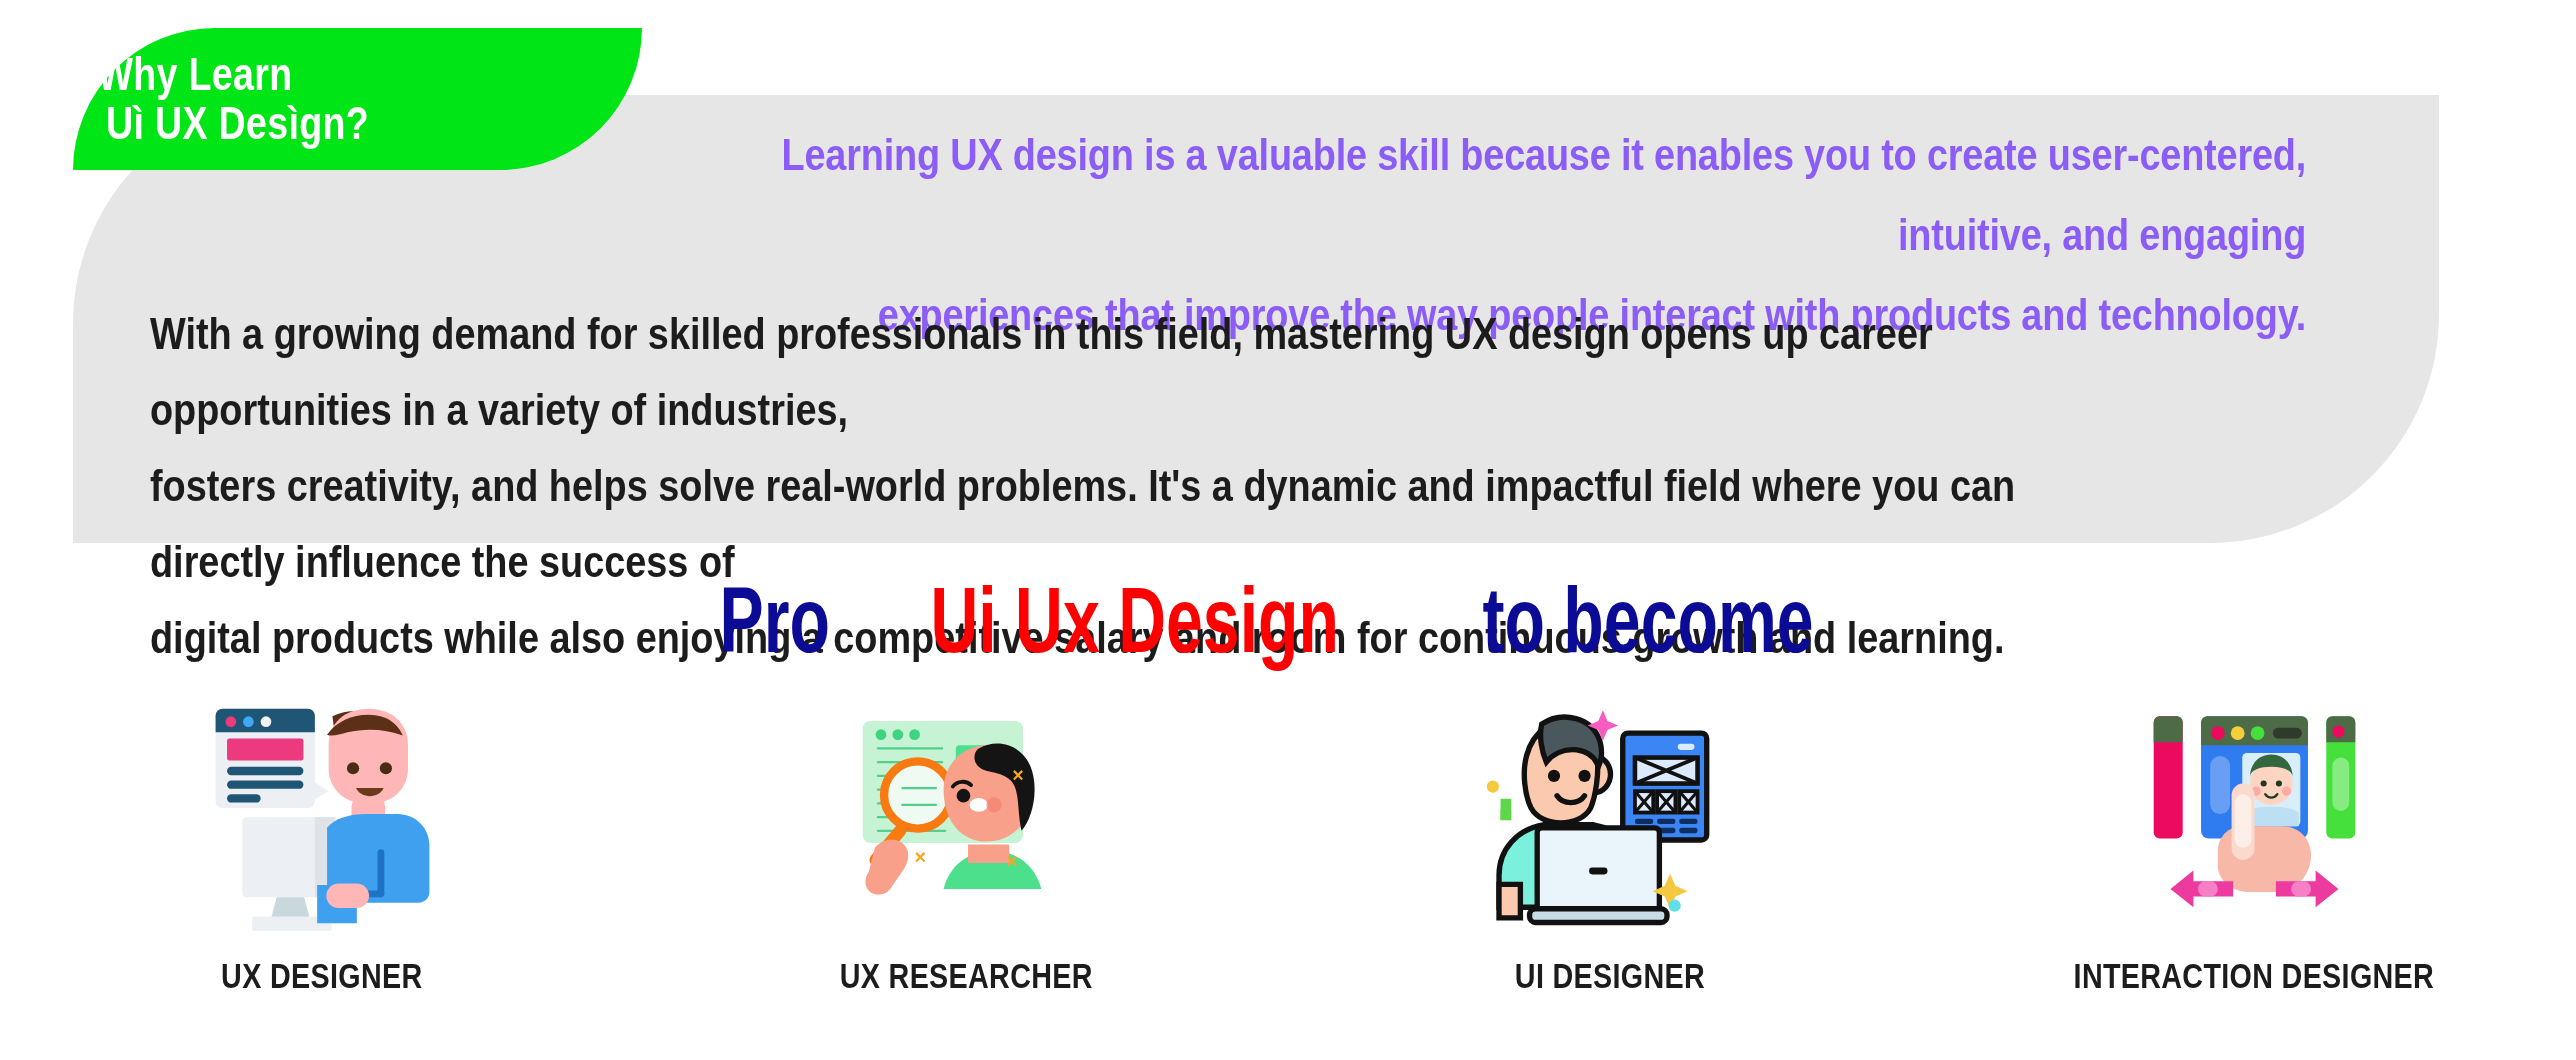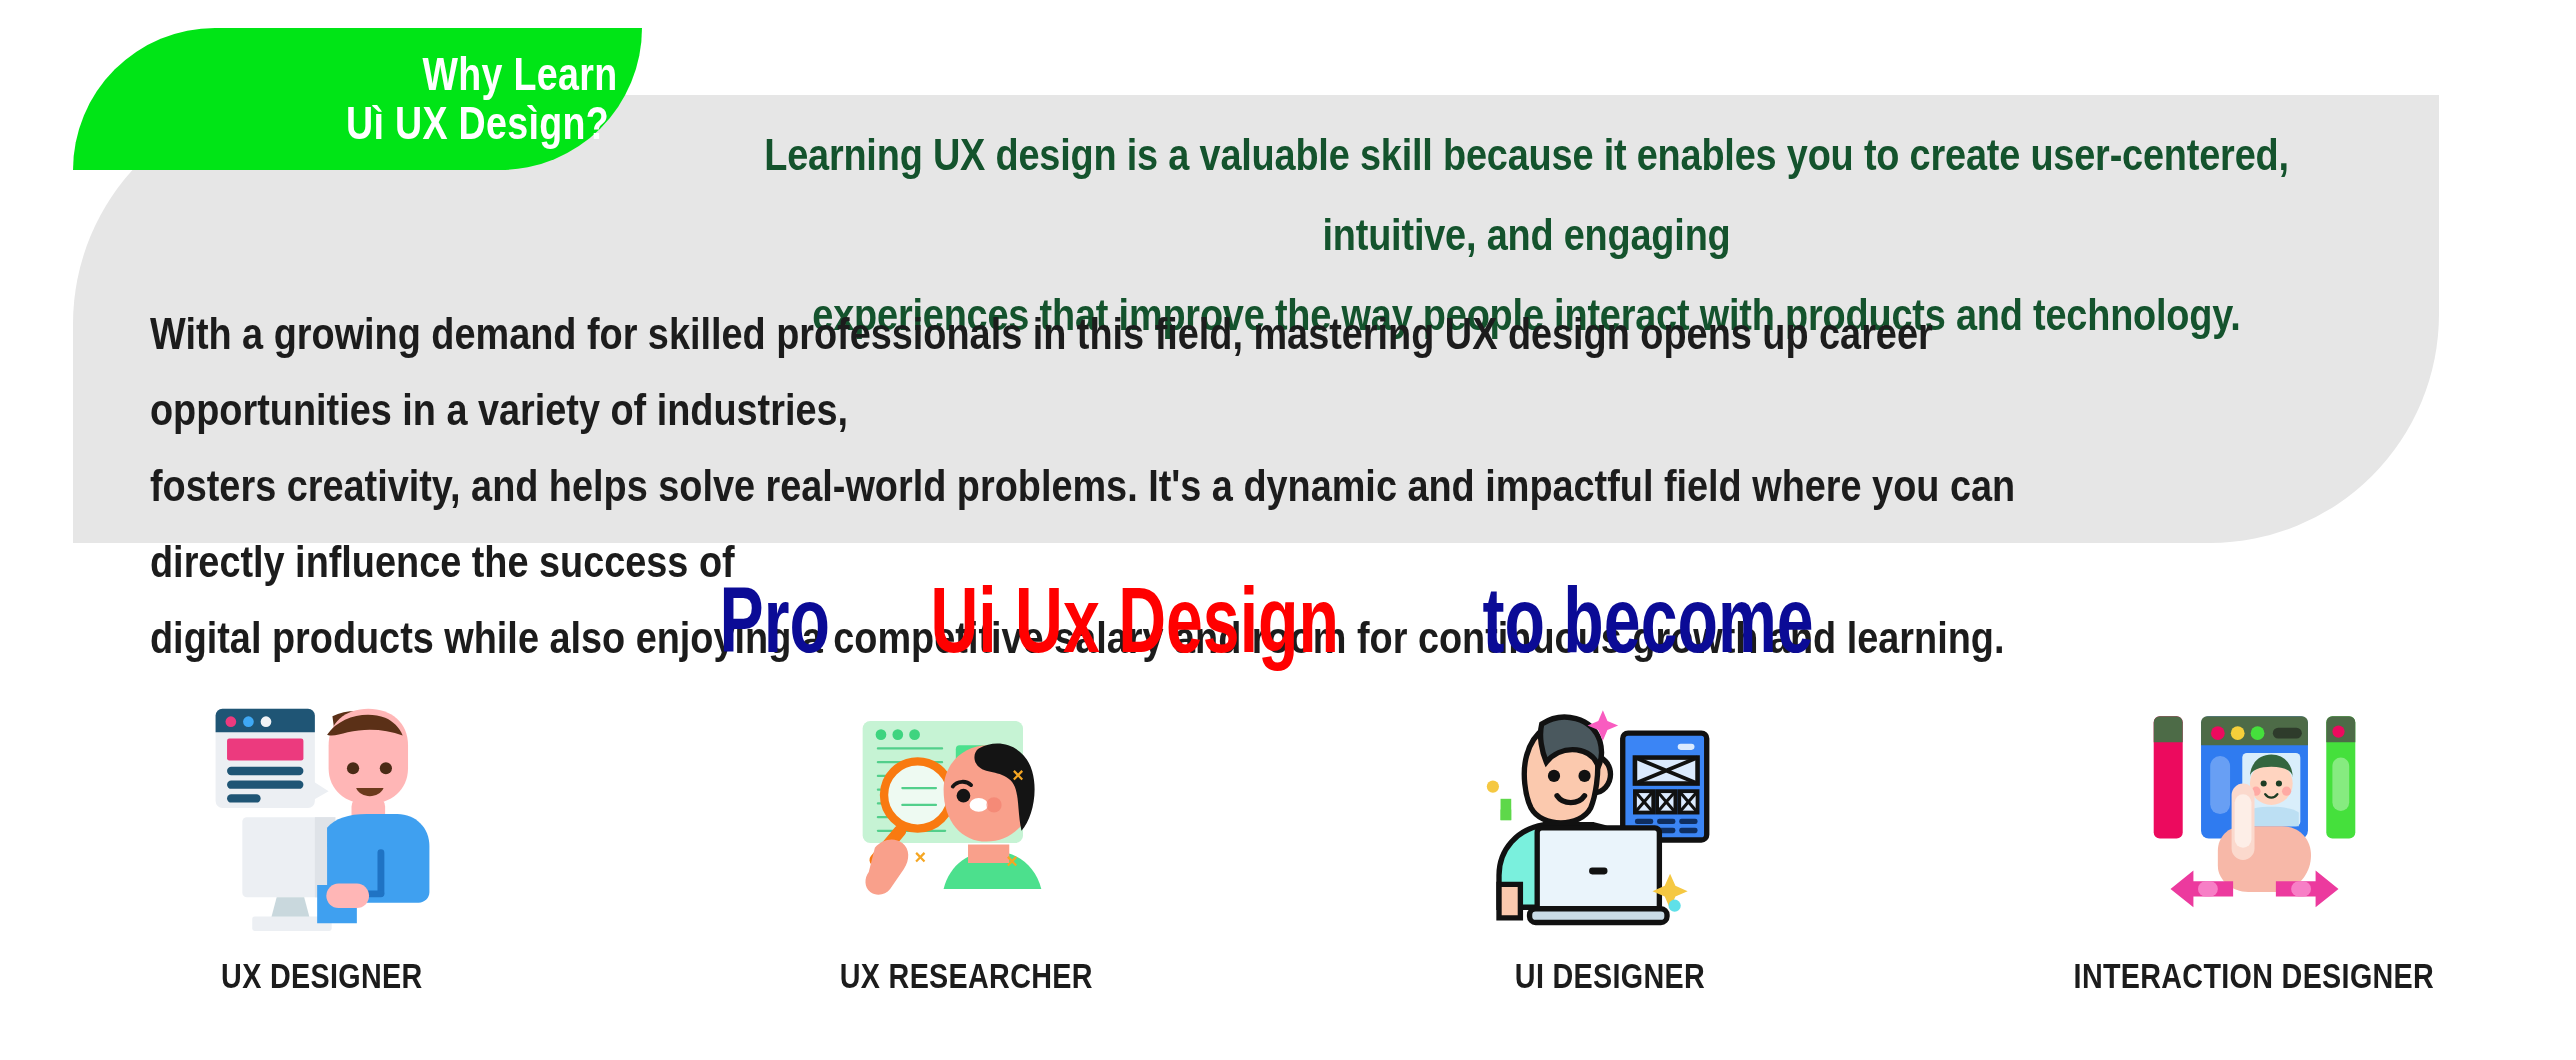--- a/index.html
+++ b/index.html
@@ -15,34 +15,34 @@
     border-top-left-radius:229px;
     border-bottom-right-radius:229px;
   }
 
   
   .green-badge{
     position:absolute;left:73px;top:27.5px;width:569px;height:142px;
     background:#00e516;
     border-top-left-radius:145px;
     border-bottom-right-radius:145px;
-    display:flex;flex-direction:column;align-items:flex-end;justify-content:center;
+    display:flex;flex-direction:column;align-items:flex-start;justify-content:center;
     z-index:5;
   }
   .green-badge .bl{
     color:#ffffff;font-weight:700;font-size:47px;line-height:1.04;
     letter-spacing:0.4px;white-space:nowrap;
     transform:scaleX(.80);transform-origin:center;
   }
 
   
   .para-wrap{position:absolute;left:0;top:115px;width:2576px;z-index:4;}
   .p1{
     width:1813px;margin-left:620px;
-    text-align:center;color:#14532d;font-weight:700;
+    text-align:right;color:#8b5cf6;font-weight:700;
     font-size:44px;line-height:80px;letter-spacing:-0.2px;
   }
   .p1 .ln{display:block;transform:scaleX(.86);transform-origin:center;}
   .p2{
     position:absolute;left:150px;top:181px;width:2302px;
     color:#1c1c1c;font-weight:700;font-size:44px;line-height:76px;
   }
   .p2 .ln{display:block;transform:scaleX(.86);transform-origin:left center;}
 
   

